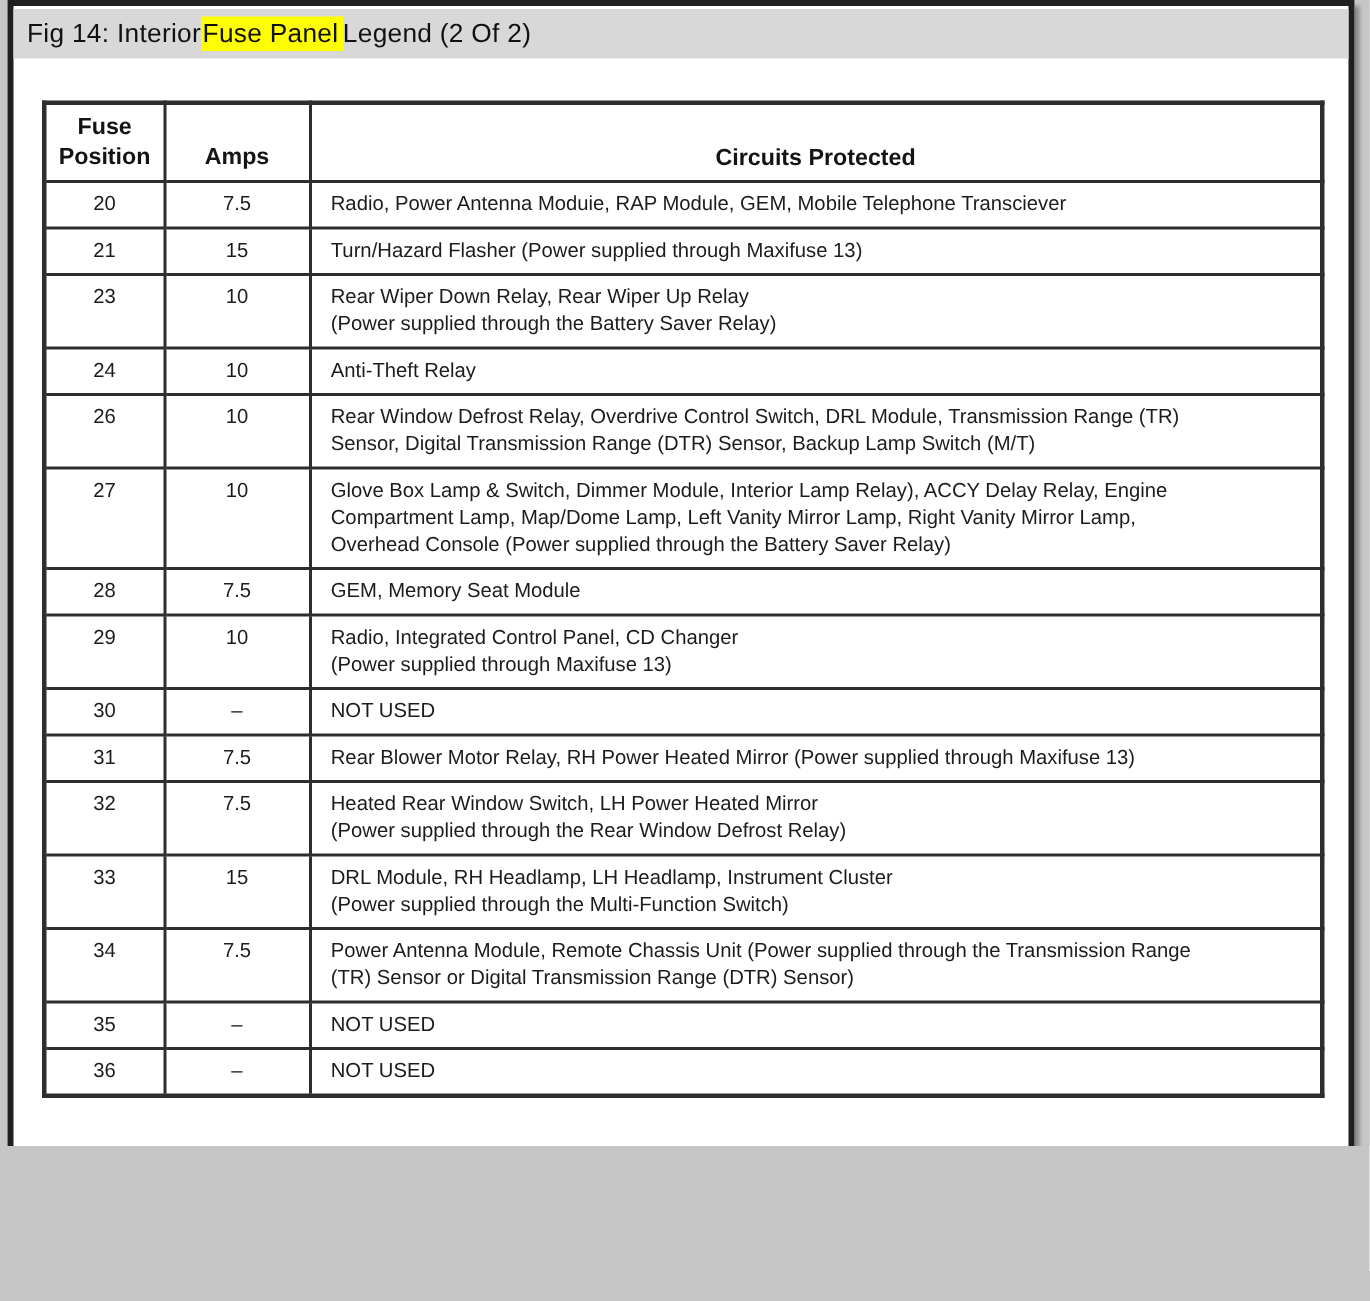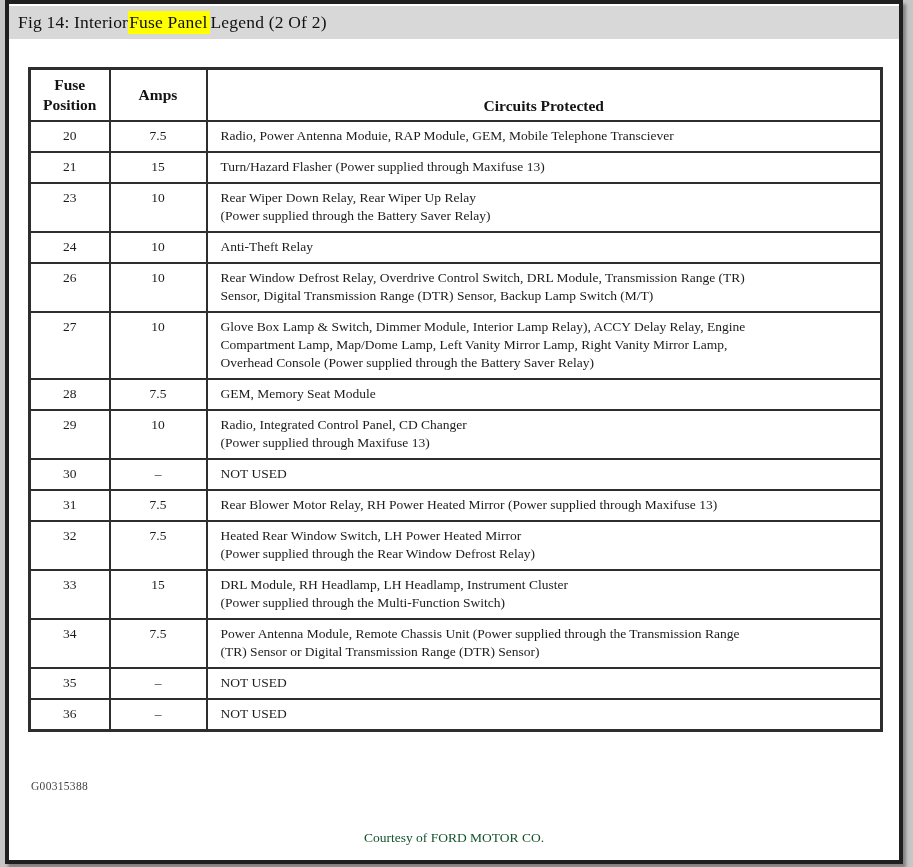--- a/index.html
+++ b/index.html
@@ -4,23 +4,22 @@
 <style>
   html, body {
     margin: 0;
     padding: 0;
     background: #c6c6c6;
     font-family: "Liberation Sans", sans-serif;
   }
   .stage {
     position: relative;
     width: 913px;
-    height: 867px;
+    height: 764px;
     overflow: hidden;
-    font-family: Liberation Serif, serif;
   }
   .page {
     position: absolute;
     left: 5px;
     top: 0px;
     width: 890px;
     height: 856px;
     background: #ffffff;
     border: 4px solid #1f1f1f;
     box-shadow: 3px 4px 3px rgba(0,0,0,0.35);
@@ -72,21 +71,21 @@
   th.h-pos {
     vertical-align: middle;
     text-align: center;
     white-space: pre-line;
     line-height: 20px;
     height: 48px;
   }
   th.h-amps {
     vertical-align: bottom;
     text-align: center;
-    padding-bottom: 16px;
+    padding-bottom: 6px;
   }
   th.h-circ {
     vertical-align: bottom;
     text-align: center;
     padding-bottom: 5px;
   }
   td {
     font-size: 13.5px;
     line-height: 18px;
     vertical-align: top;

